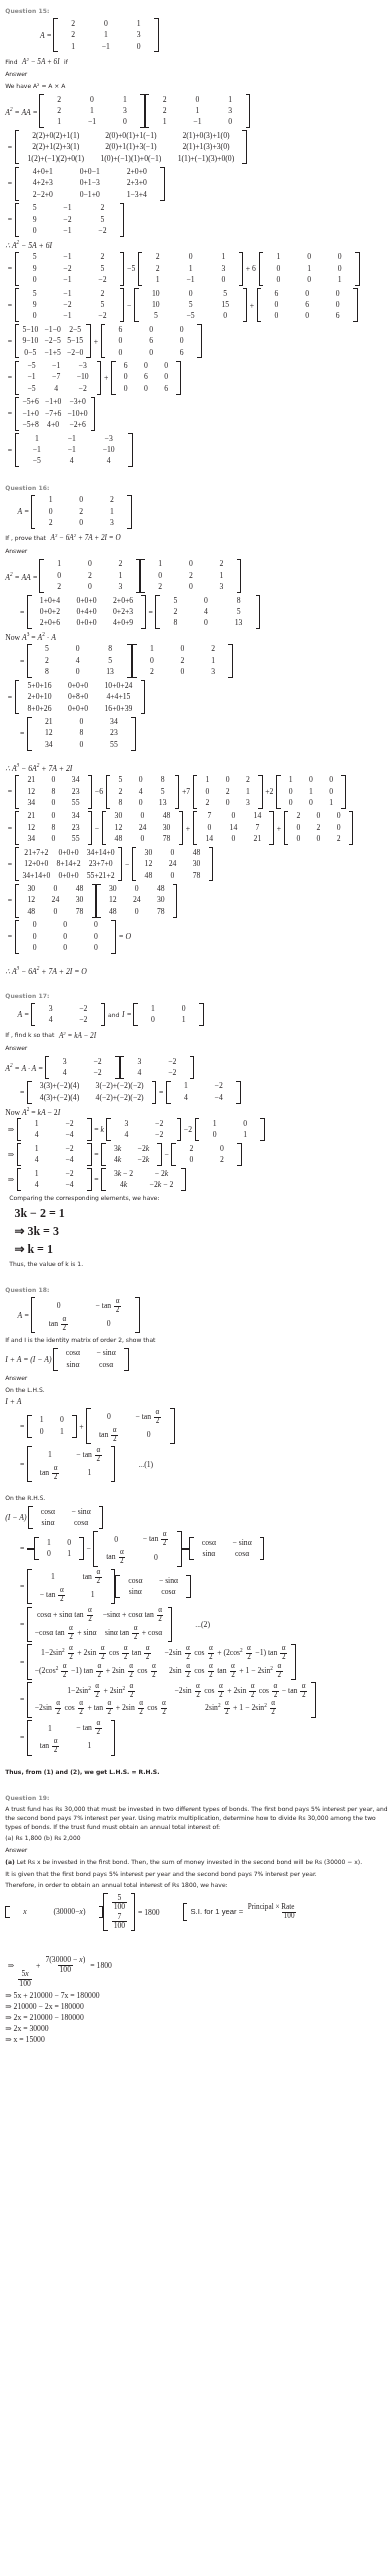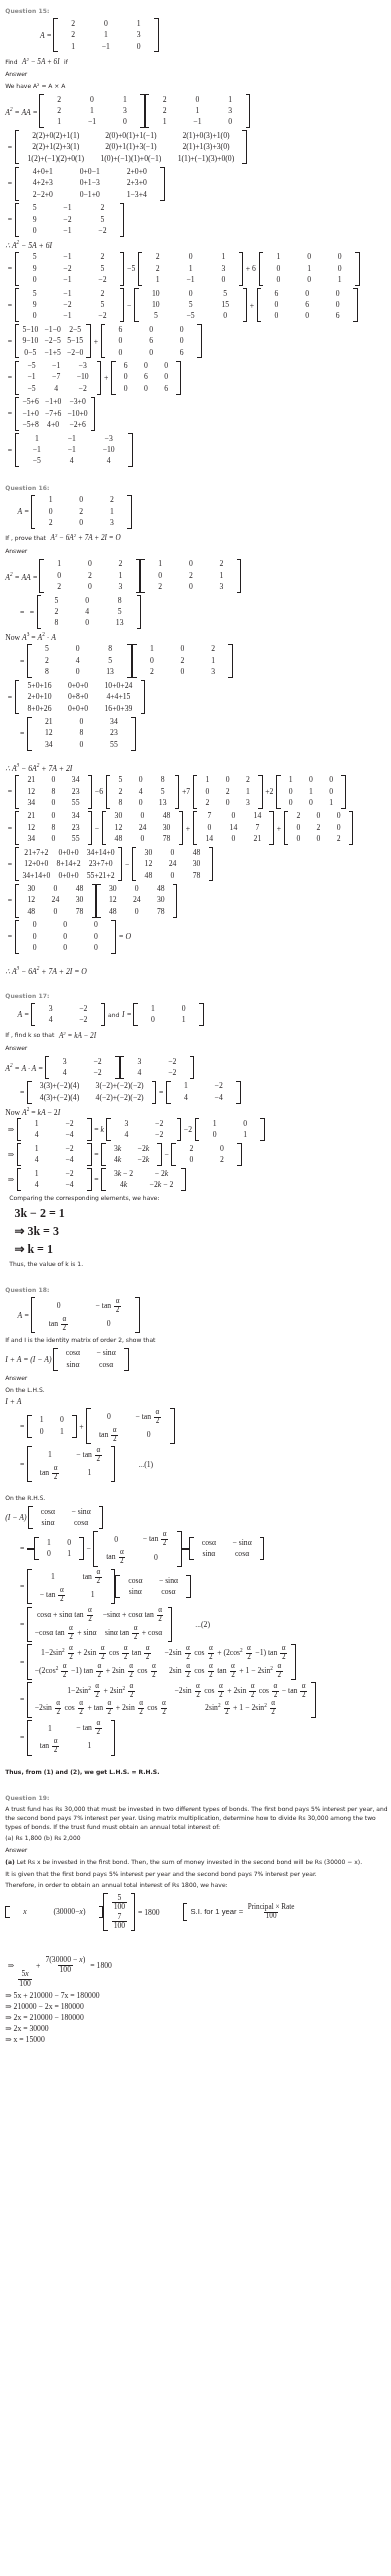--- a/index.html
+++ b/index.html
@@ -608,20 +608,43 @@
               <td>3</td>
             </tr>
           </tbody>
         </table>
     <span class="br r"></span>
       </span>
   </div>
 
   <div class="mathline c">
     <span class="op">=</span>
+    <span class="mx wide">
+        <span class="br l"></span>
+      <table>
+        <tbody>
+            <tr>
+              <td>1+0+4</td>
+              <td>0+0+0</td>
+              <td>2+0+6</td>
+            </tr>
+        <tr>
+              <td>0+0+2</td>
+              <td>0+4+0</td>
+              <td>0+2+3</td>
+            </tr>
+        <tr>
+              <td>2+0+6</td>
+              <td>0+0+0</td>
+              <td>4+0+9</td>
+            </tr>
+      </tbody>
+        </table>
+    <span class="br r"></span>
+      </span>
     <span class="op">=</span>
     <span class="mx xwide">
         <span class="br l"></span>
       <table>
           <tbody>
             <tr>
               <td>5</td>
               <td>0</td>
               <td>8</td>
             </tr>
@@ -1866,21 +1889,21 @@
         </table>
     <span class="br r"></span>
       </span>
     <span class="op">= 1800</span>
     <span style="padding-left:20.6px;" class="mx tight">
       <span class="br l"></span>
       <table>
           <tbody>
             <tr>
               <td><span style="font-family:Liberation Sans, sans-serif;">S.I. for 1 year =</span>
-        <span class="frac" style="font-size:7.2px;">
+        <span class="frac" style="font-size:7.2px;align-items:flex-end;">
                   <span class="num">Principal × Rate</span>
                   <span class="den">100</span>
                 </span></td>
             </tr>
           </tbody>
         </table>
     </span>
   </div>
 
   <div class="spacer"></div>

